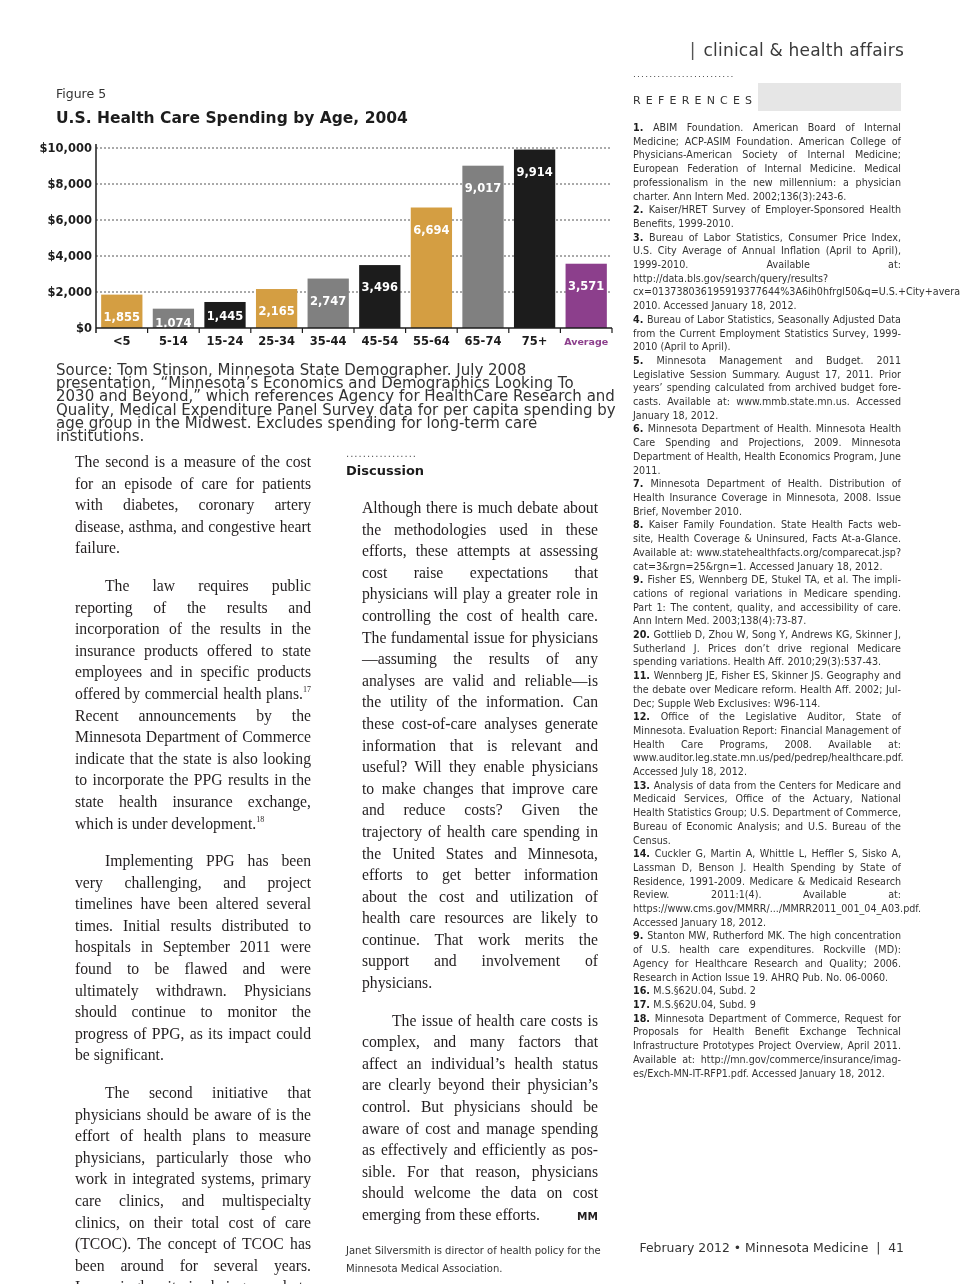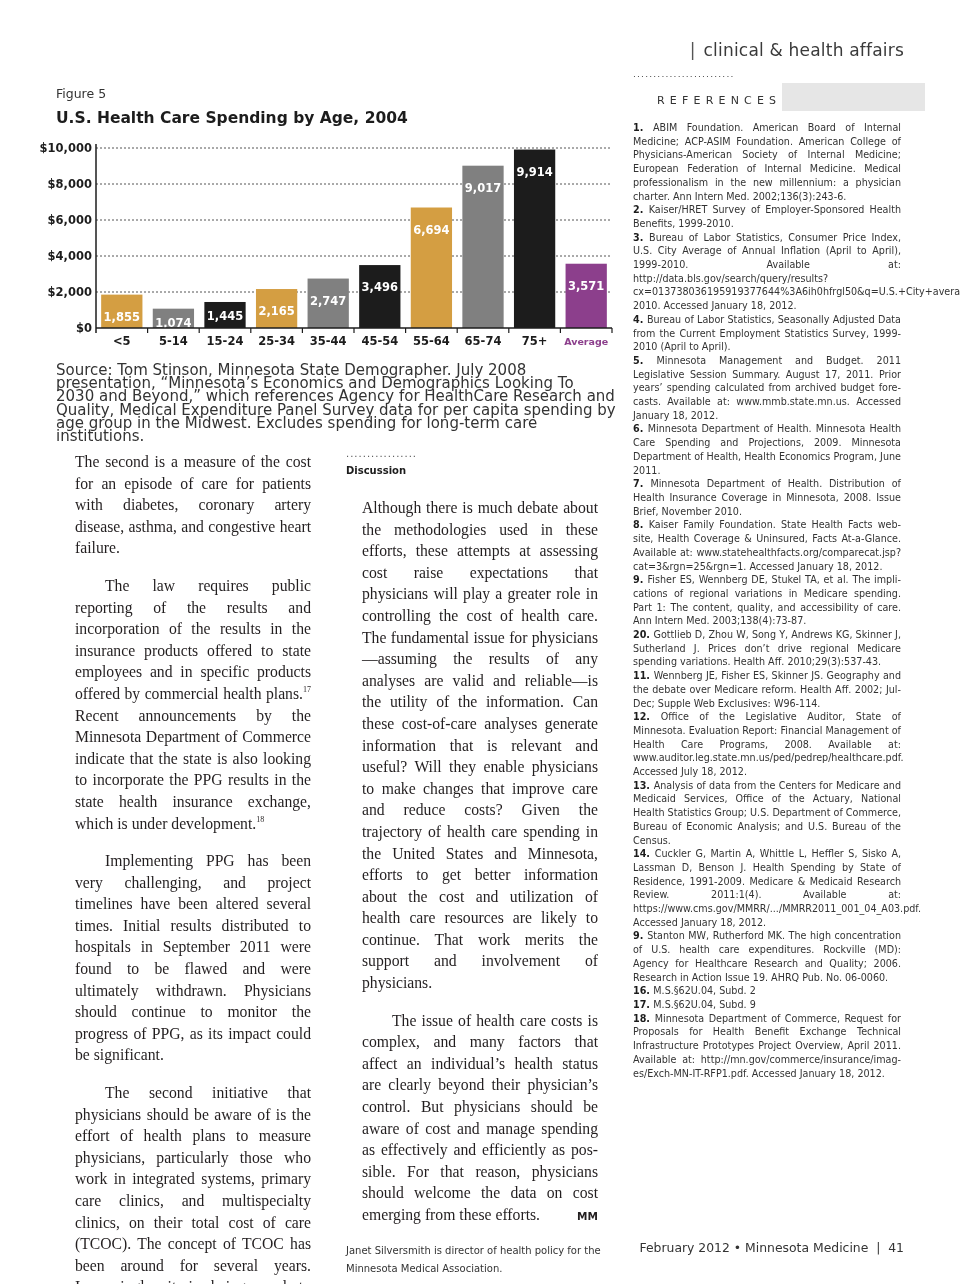--- a/index.html
+++ b/index.html
@@ -17,28 +17,28 @@
   #figure-source { position: absolute; left: 0; top: 278px; width: 560px; font-family: "DejaVu Sans", sans-serif; font-size: 15px; line-height: 13.2px; color: #333; }
 
   
   .col { position: absolute; top: 435px; font-family: "Liberation Serif", serif; font-size: 15.7px; line-height: 21.6px; text-align: justify; color: #231f20; hyphens: manual; }
   #col-left { left: 59px; width: 268px; }
   #col-mid { left: 346px; width: 268px; }
   .col p { margin: 16px; }
   .col p.indent { text-indent: 30px; }
   .col sup { font-size: 8px; vertical-align: 7px; line-height: 0; }
   .dots { font-family: "DejaVu Sans", sans-serif; color: #555; font-size: 10px; letter-spacing: 1px; line-height: 10px; margin-top: 14px; }
-  #discussion-heading { font-family: "DejaVu Sans", sans-serif; font-weight: bold; font-size: 10px; line-height: 20px; margin: 2px 0 2px 0; color: #1c1c1c; }
+  #discussion-heading { font-family: "DejaVu Sans", sans-serif; font-weight: bold; font-size: 13px; line-height: 20px; margin: 2px 0 2px 0; color: #1c1c1c; }
   .mm { float: right; font-family: "DejaVu Sans", sans-serif; font-weight: bold; font-size: 10.5px; margin-top: 2px; }
   #author-note { font-family: "DejaVu Sans", sans-serif; font-size: 10px; line-height: 18px; color: #333; margin-top: 16px; text-align: left; }
 
   
   #refs { position: absolute; left: 633px; top: 70px; width: 268px; }
   #refs-dots { font-family: "DejaVu Sans", sans-serif; color: #444; font-size: 9px; letter-spacing: 1.2px; line-height: 8px; }
-  #refs-head-row { position: relative; height: 28px; margin-top: 2px; margin-left: 24px; }
+  #refs-head-row { position: relative; height: 28px; margin-top: 2px; }
   #refs-heading { position: absolute; left: 0; top: 14px; font-family: "DejaVu Sans", sans-serif; font-size: 11px; letter-spacing: 5.2px; color: #333; }
   #refs-box { position: absolute; left: 125px; top: 3px; width: 143px; height: 28px; background: #e6e6e6; }
   #refs-list { margin-top: 13px; font-family: "DejaVu Sans", sans-serif; font-size: 9.6px; line-height: 13.7px; color: #333; text-align: justify; }
   .ref { margin: 0; }
   .ref b { color: #1c1c1c; }
 
   #footer { position: absolute; right: 56px; top: 1240px; font-family: "DejaVu Sans", sans-serif; font-size: 12.4px; color: #333; }
 </style>
 </head>
 <body>

